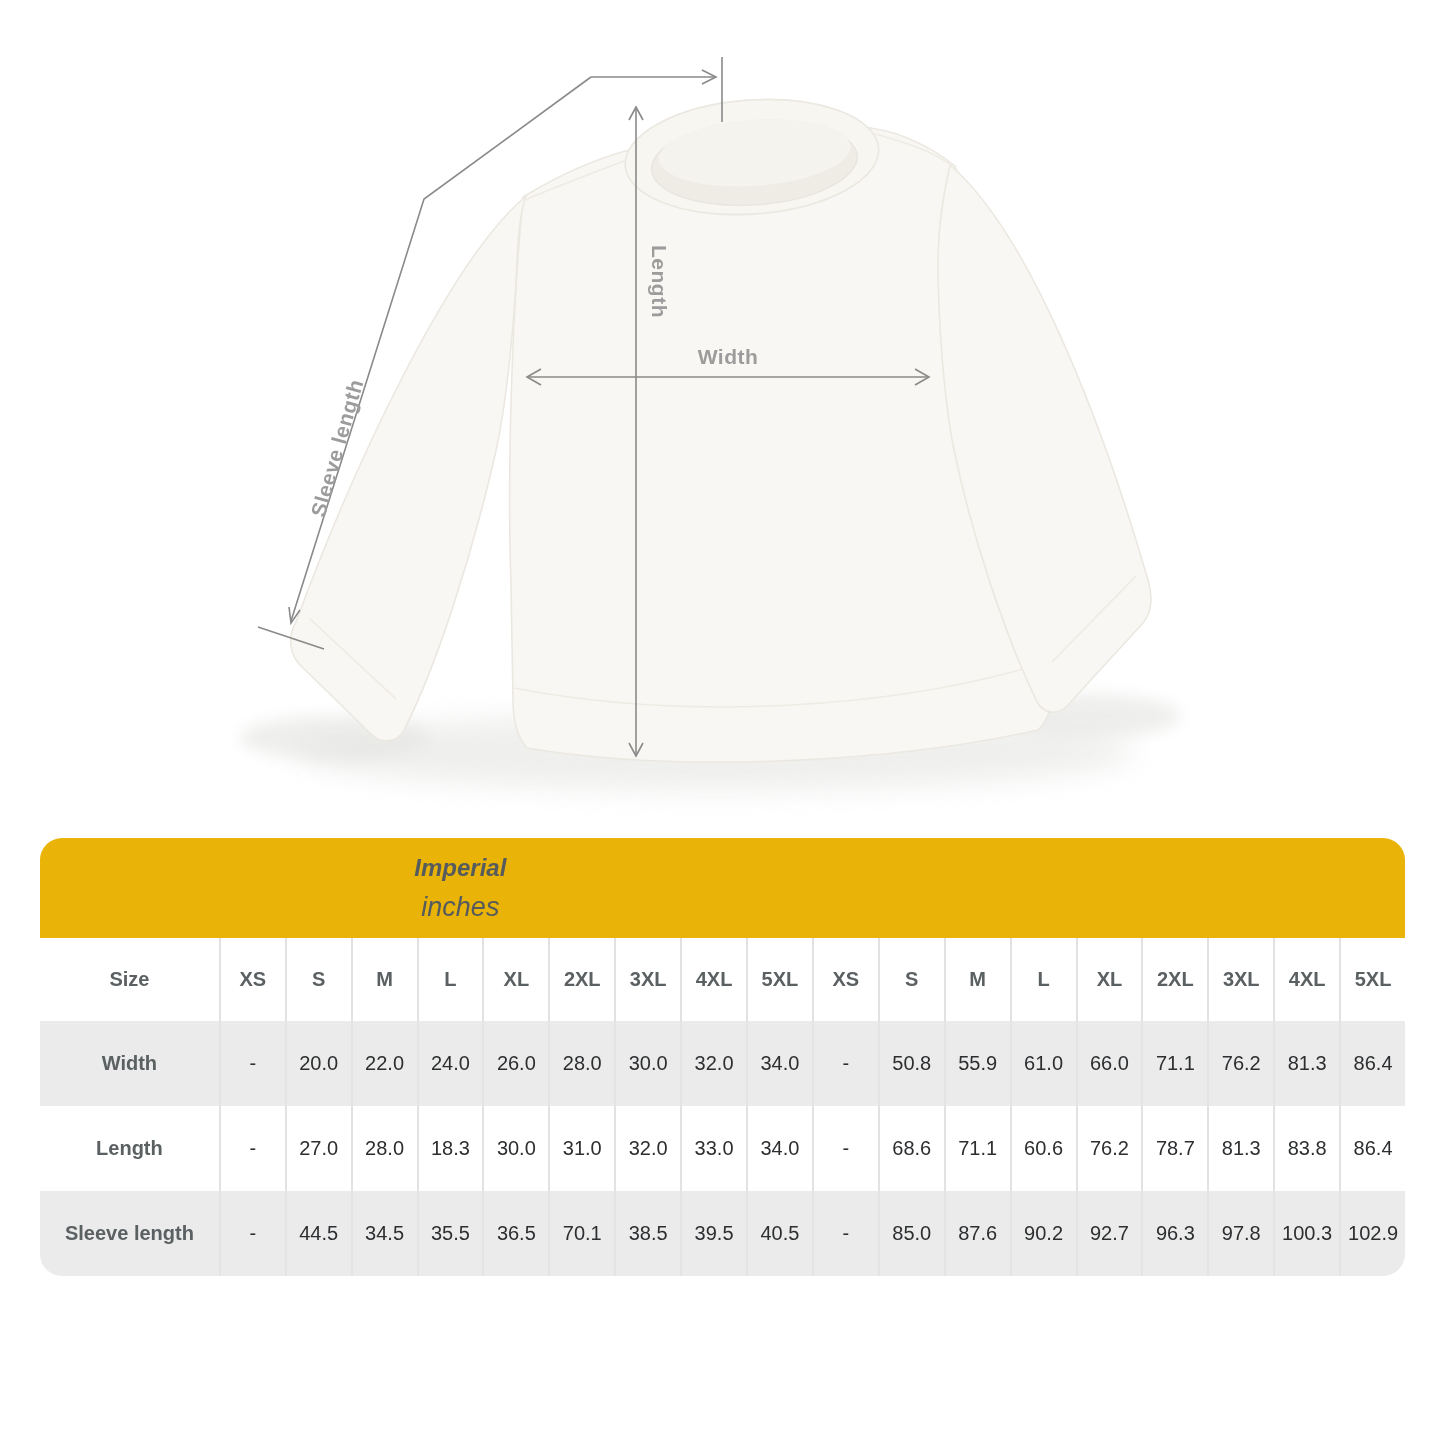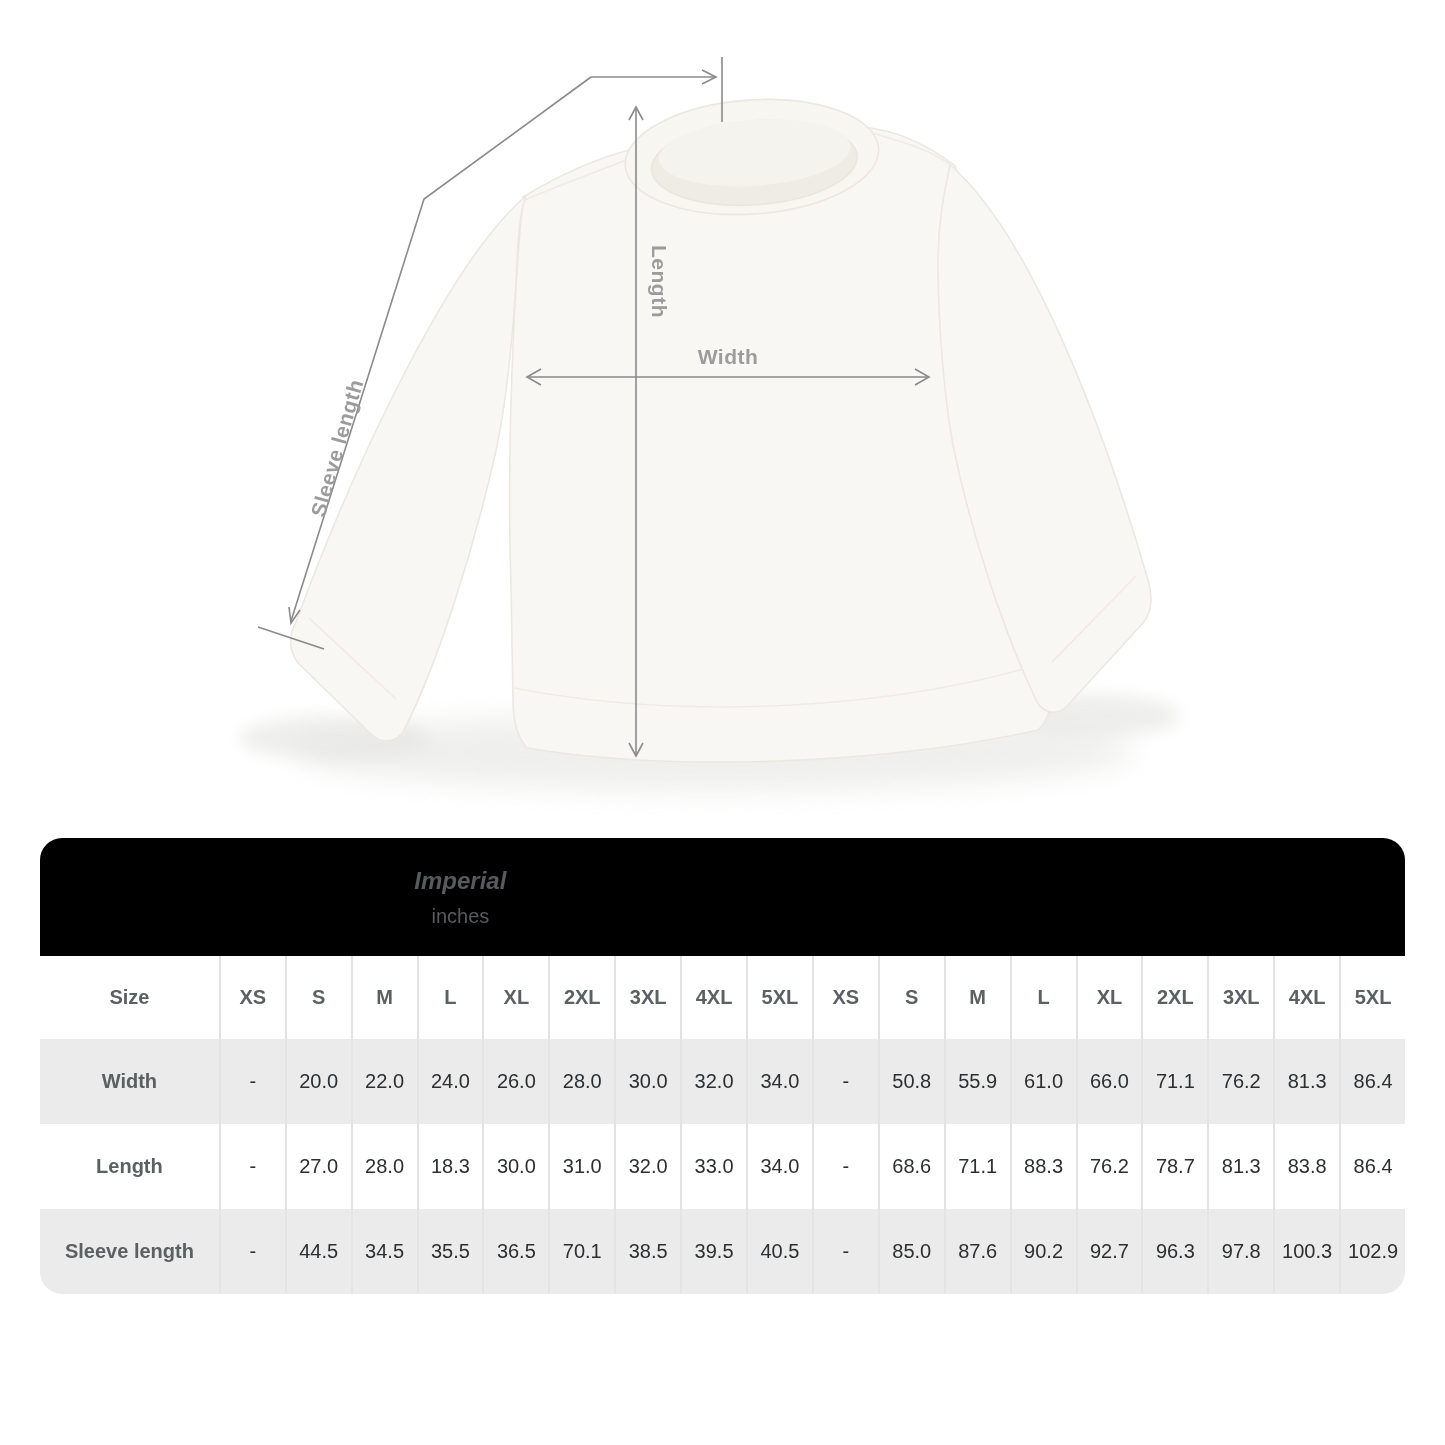--- a/index.html
+++ b/index.html
@@ -17,30 +17,30 @@
   }
   .note{
     margin:0 0 26px 0;font-size:19px;font-style:italic;color:#4e4e4e;
   }
 
   .size-table{
     margin:0 40px;border-radius:22px;overflow:hidden;background:#ffffff;
     --cols:13.1% repeat(18, 1fr);
   }
   .band-row{
-    display:grid;grid-template-columns:var(--cols);background:#000000;height:118px;padding-left:48px;
+    display:grid;grid-template-columns:var(--cols);background:#eab308;height:100px;padding-left:48px;
   }
   .band-cell{
     display:flex;flex-direction:column;align-items:center;justify-content:center;gap:10px;
     color:#565b5d;
   }
   .band-cell.left{grid-column:1 / span 10;}
   .band-cell.right{grid-column:11 / -1;}
   .band-title{font-size:24px;font-weight:bold;font-style:italic;}
-  .band-unit{font-size:20px;}
+  .band-unit{font-size:27px;font-style:italic;}
 
   .trow{display:grid;grid-template-columns:var(--cols);height:85px;background:#ffffff;}
   .trow.header{height:83px;text-align:center;}
   .trow.alt{background:#ebebeb;}
   .cell{
     display:flex;align-items:center;justify-content:center;
     font-size:20px;color:#2c2e30;border-left:2px solid #e2e2e1;
   }
   .cell.nolb{border-left:none;}
   .alt .cell{border-left-color:#e4e4e2;}
@@ -208,21 +208,21 @@
         <div class="cell val">28.0</div>
         <div class="cell val">18.3</div>
         <div class="cell val">30.0</div>
         <div class="cell val">31.0</div>
         <div class="cell val">32.0</div>
         <div class="cell val">33.0</div>
         <div class="cell val">34.0</div>
         <div class="cell val">-</div>
         <div class="cell val">68.6</div>
         <div class="cell val">71.1</div>
-        <div class="cell val">88.3</div>
+        <div class="cell val">60.6</div>
         <div class="cell val">76.2</div>
         <div class="cell val">78.7</div>
         <div class="cell val">81.3</div>
         <div class="cell val">83.8</div>
         <div class="cell val">86.4</div>
       </div>
       <div class="trow alt">
         <div class="cell rowlabel nolb">Sleeve length</div>
         <div class="cell val">-</div>
         <div class="cell val">44.5</div>

